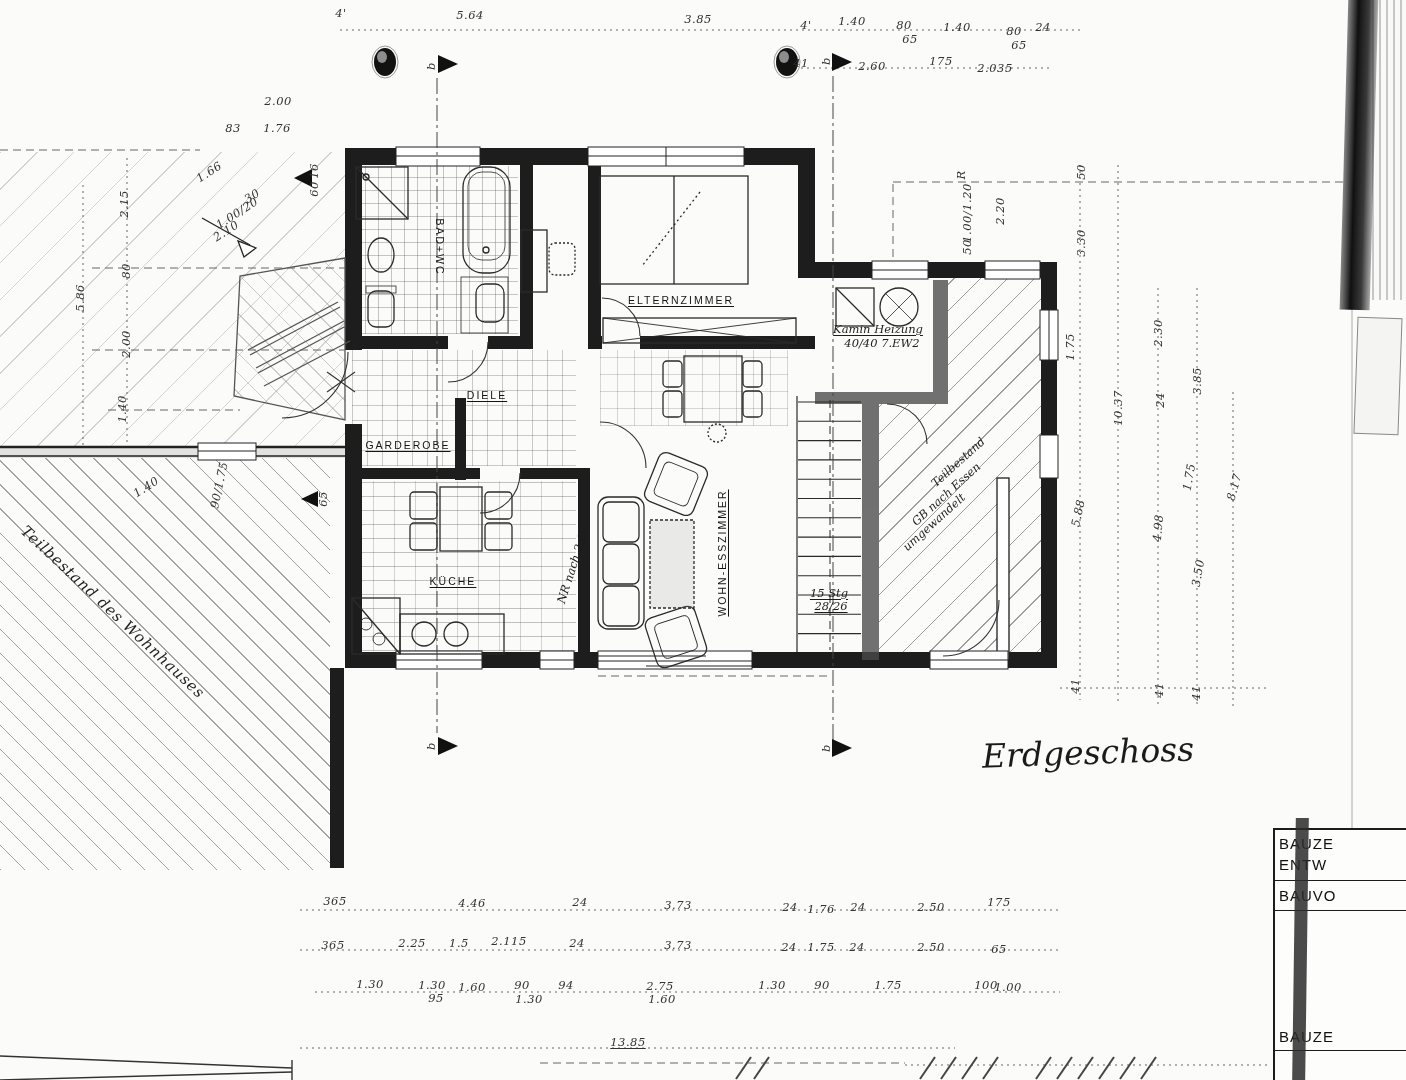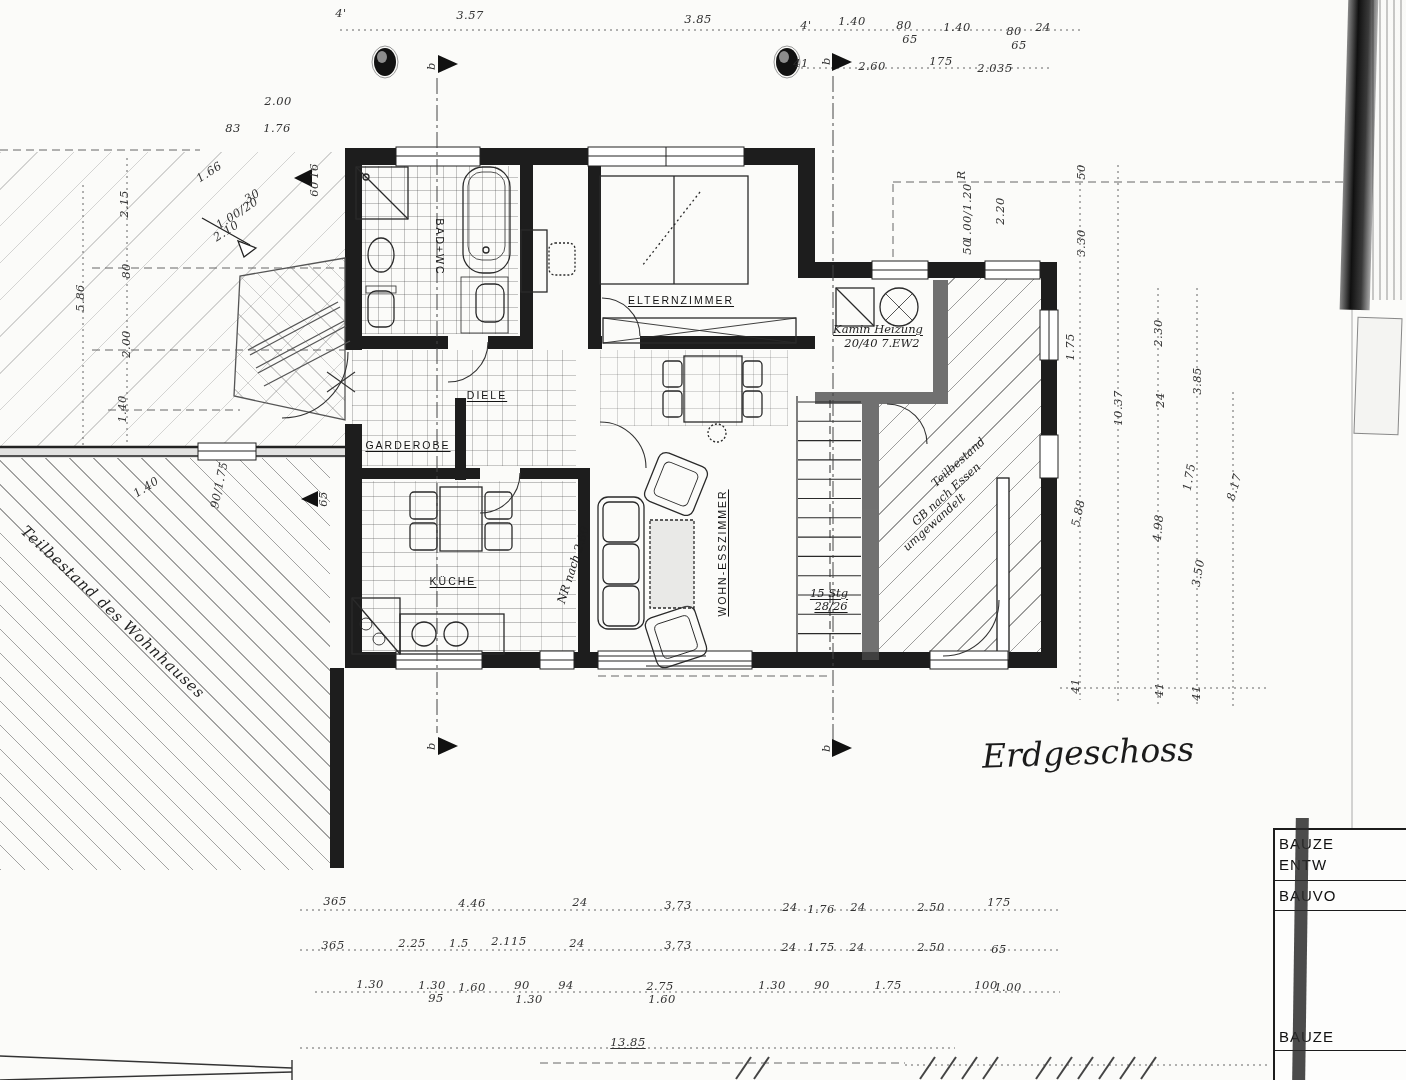--- a/index.html
+++ b/index.html
@@ -343,21 +343,21 @@
           <line x1="1078" y1="1079" x2="1093" y2="1057"></line>
           <line x1="1099" y1="1079" x2="1114" y2="1057"></line>
           <line x1="1120" y1="1079" x2="1135" y2="1057"></line>
           <line x1="1141" y1="1079" x2="1156" y2="1057"></line>
         </g>
     </g>
   </svg>
 
   <div id="labels" class="layer" style="z-index:6;width:1406px;height:1080px;pointer-events:none;">
       <span class="lbl d" style="left: 341px; top: 13px;">4'</span>
-      <span class="lbl d" style="left: 470px; top: 15px;">3.57</span>
+      <span class="lbl d" style="left: 470px; top: 15px;">5.64</span>
       <span class="lbl d" style="left: 698px; top: 19px;">3.85</span>
       <span class="lbl d" style="left: 806px; top: 25px;">4'</span>
       <span class="lbl d" style="left: 852px; top: 21px;">1.40</span>
       <span class="lbl d" style="left: 904px; top: 25px;">80</span>
       <span class="lbl d" style="left: 910px; top: 39px;">65</span>
       <span class="lbl d" style="left: 957px; top: 27px;">1.40</span>
       <span class="lbl d" style="left: 1014px; top: 31px;">80</span>
       <span class="lbl d" style="left: 1019px; top: 45px;">65</span>
       <span class="lbl d" style="left: 1043px; top: 27px;">24</span>
       <span class="lbl d" style="left: 801px; top: 63px;">41</span>
@@ -435,21 +435,21 @@
       <span class="lbl d" style="left: 950px; top: 985px; margin-left: 36px;">100</span>
       <span class="lbl d" style="left: 1008px; top: 987px;">1.00</span>
       <span class="lbl d u" style="left: 628px; top: 1042px;">13.85</span>
       <span class="lbl r u" style="left: 681px; top: 300px;">ELTERNZIMMER</span>
       <span class="lbl r u" style="left: 487px; top: 395px;">DIELE</span>
       <span class="lbl r u" style="left: 408px; top: 445px;">GARDEROBE</span>
       <span class="lbl r u" style="left: 453px; top: 581px;">KÜCHE</span>
       <span class="lbl r" style="left: 440px; top: 247px; transform: translate(-50%, -50%) rotate(90deg);">BAD+WC</span>
       <span class="lbl r u" style="left: 722px; top: 553px; transform: translate(-50%, -50%) rotate(-90deg);">WOHN-ESSZIMMER</span>
       <span class="lbl h2 u" style="left: 878px; top: 329px;">Kamin Heizung</span>
-      <span class="lbl h2" style="left: 882px; top: 343px;">20/40 7.EW2</span>
+      <span class="lbl h2" style="left: 882px; top: 343px;">40/40 7.EW2</span>
       <span class="lbl h2 u" style="left: 829px; top: 593px;">15 Stg</span>
       <span class="lbl h2 u" style="left: 831px; top: 606px;">28/26</span>
       <span class="lbl h2" style="left: 573px; top: 565px; transform: translate(-50%, -50%) rotate(-72deg);">NR nach 2.60</span>
       <span class="lbl h2" style="left: 958px; top: 462px; transform: translate(-50%, -50%) rotate(-42deg);">Teilbestand</span>
       <span class="lbl h2" style="left: 946px; top: 494px; transform: translate(-50%, -50%) rotate(-42deg);">GB nach Essen</span>
       <span class="lbl h2" style="left: 934px; top: 522px; transform: translate(-50%, -50%) rotate(-42deg);">umgewandelt</span>
       <span class="lbl h" style="left: 113px; top: 612px; transform: translate(-50%, -50%) rotate(43deg);">Teilbestand des Wohnhauses</span>
       <span class="lbl d" style="left: 431px; top: 66px; transform: translate(-50%, -50%) rotate(-90deg);">b</span>
       <span class="lbl d" style="left: 826px; top: 61px; transform: translate(-50%, -50%) rotate(-90deg);">b</span>
       <span class="lbl d" style="left: 431px; top: 746px; transform: translate(-50%, -50%) rotate(-90deg);">b</span>

